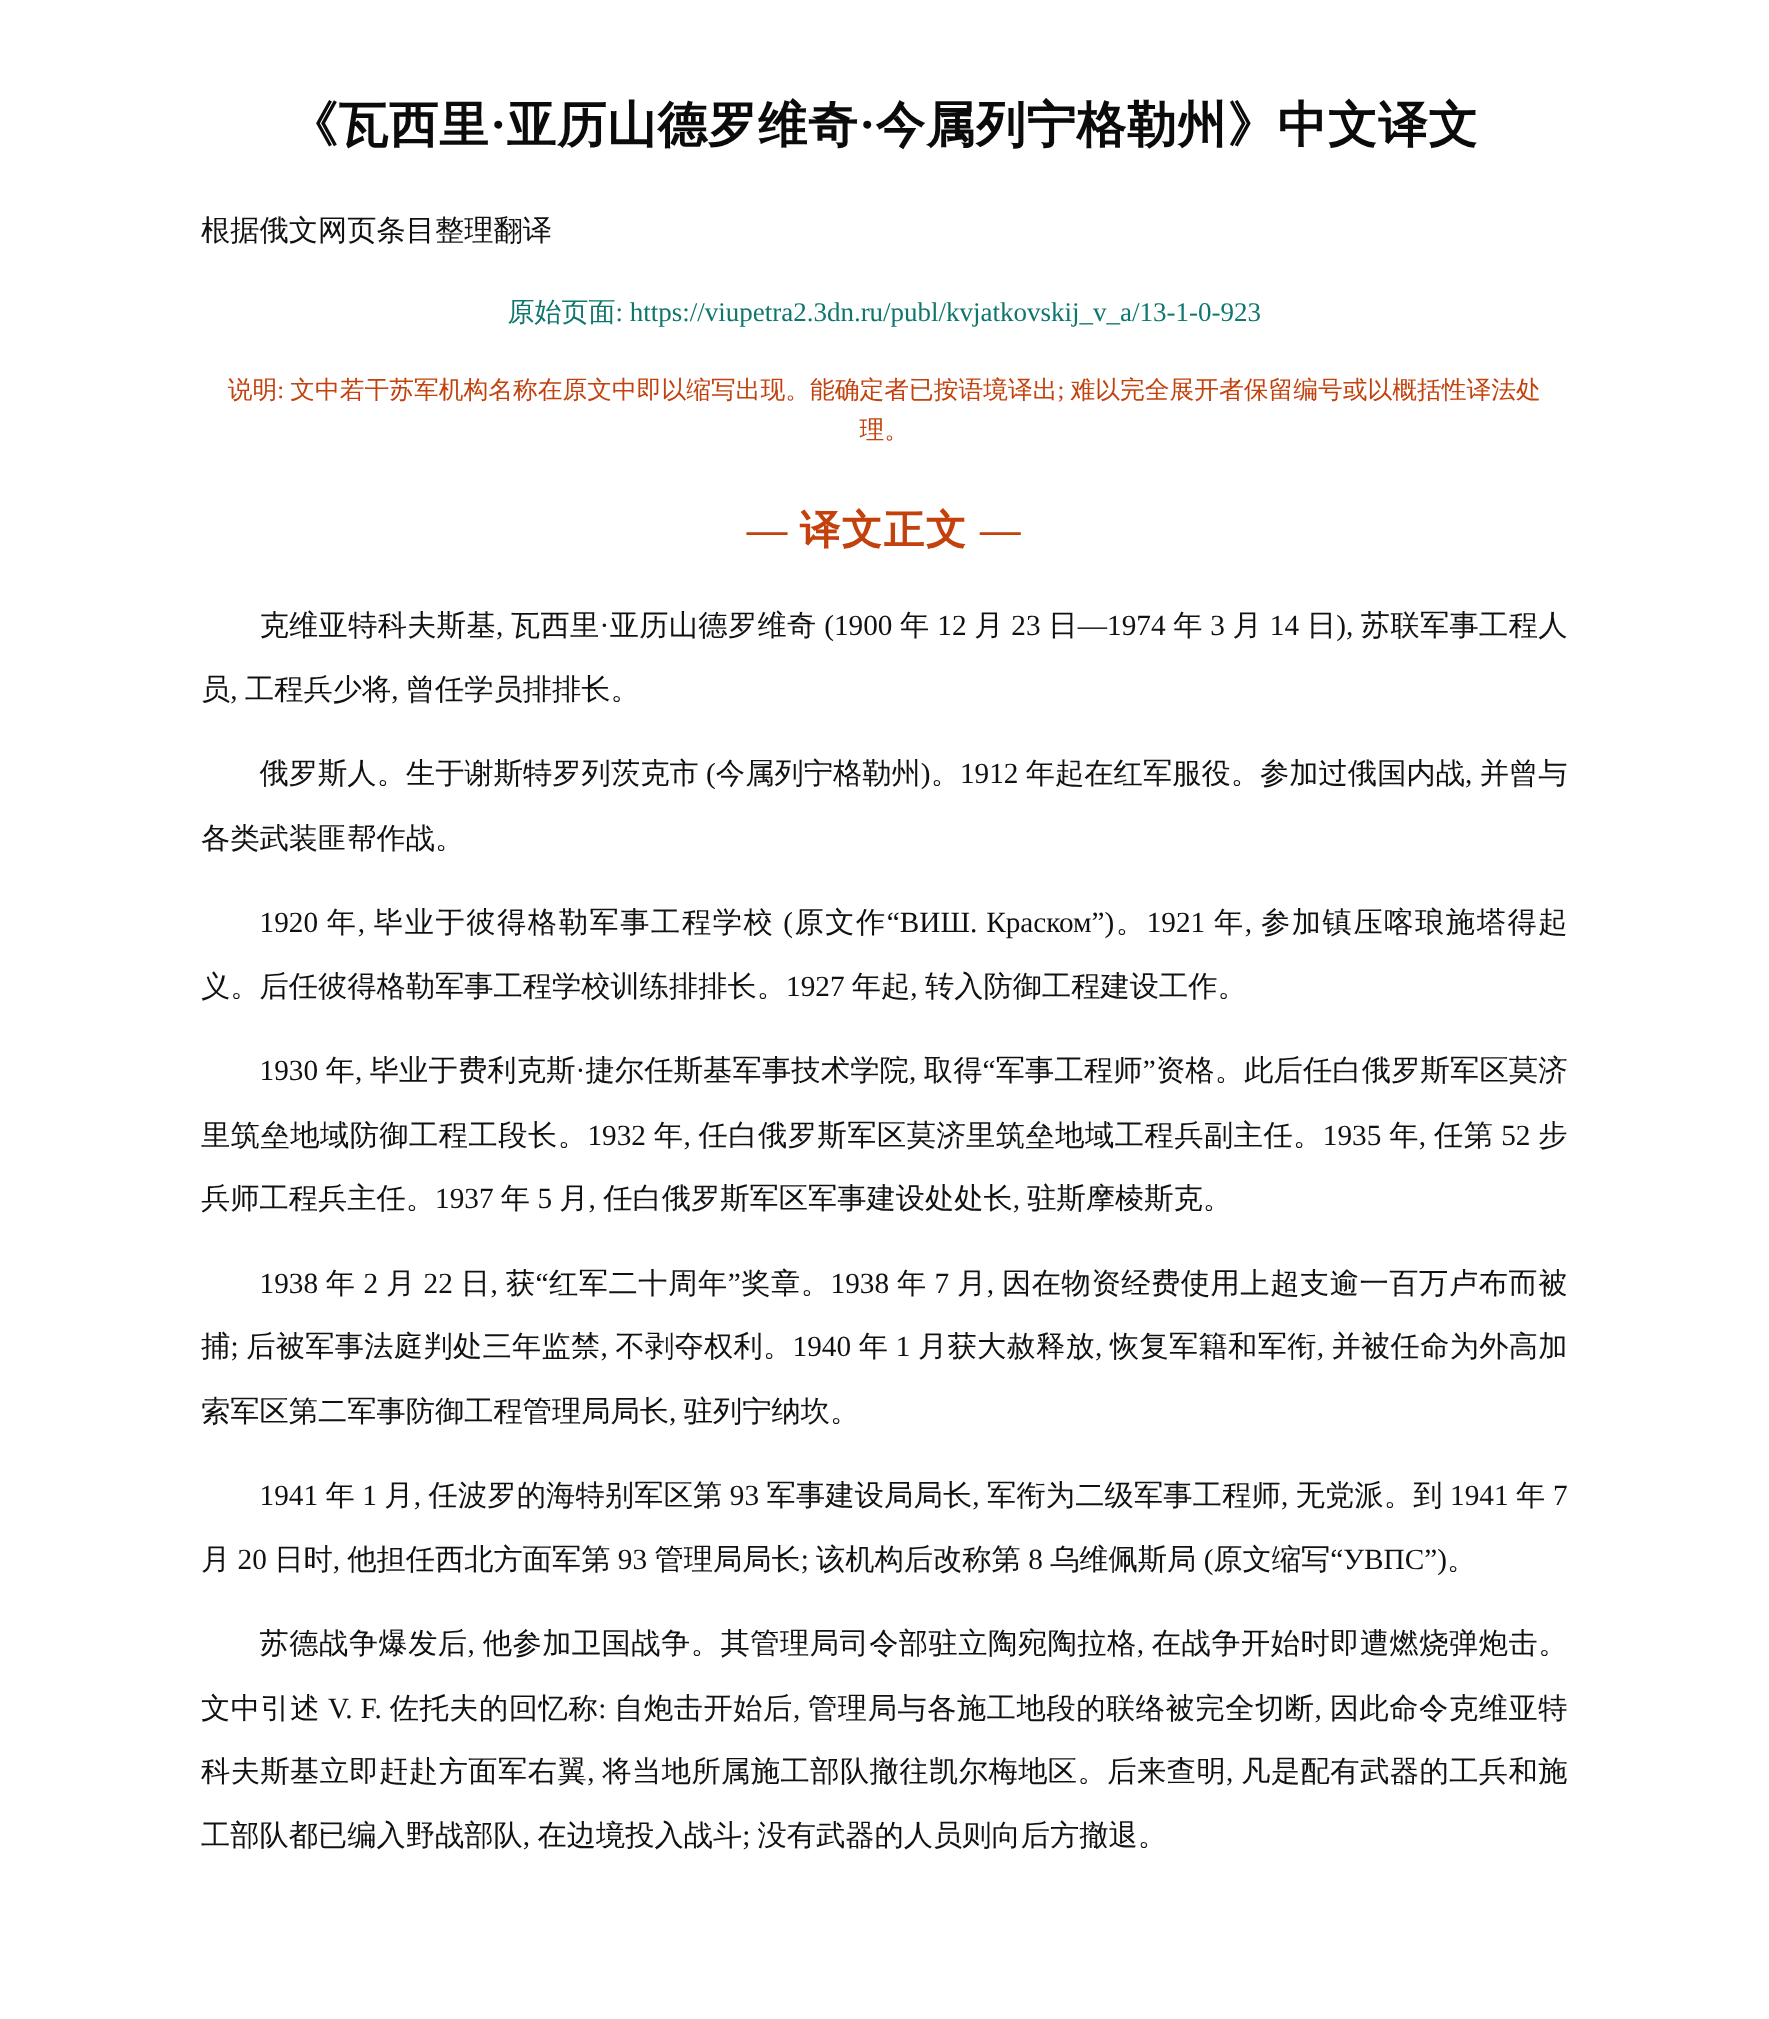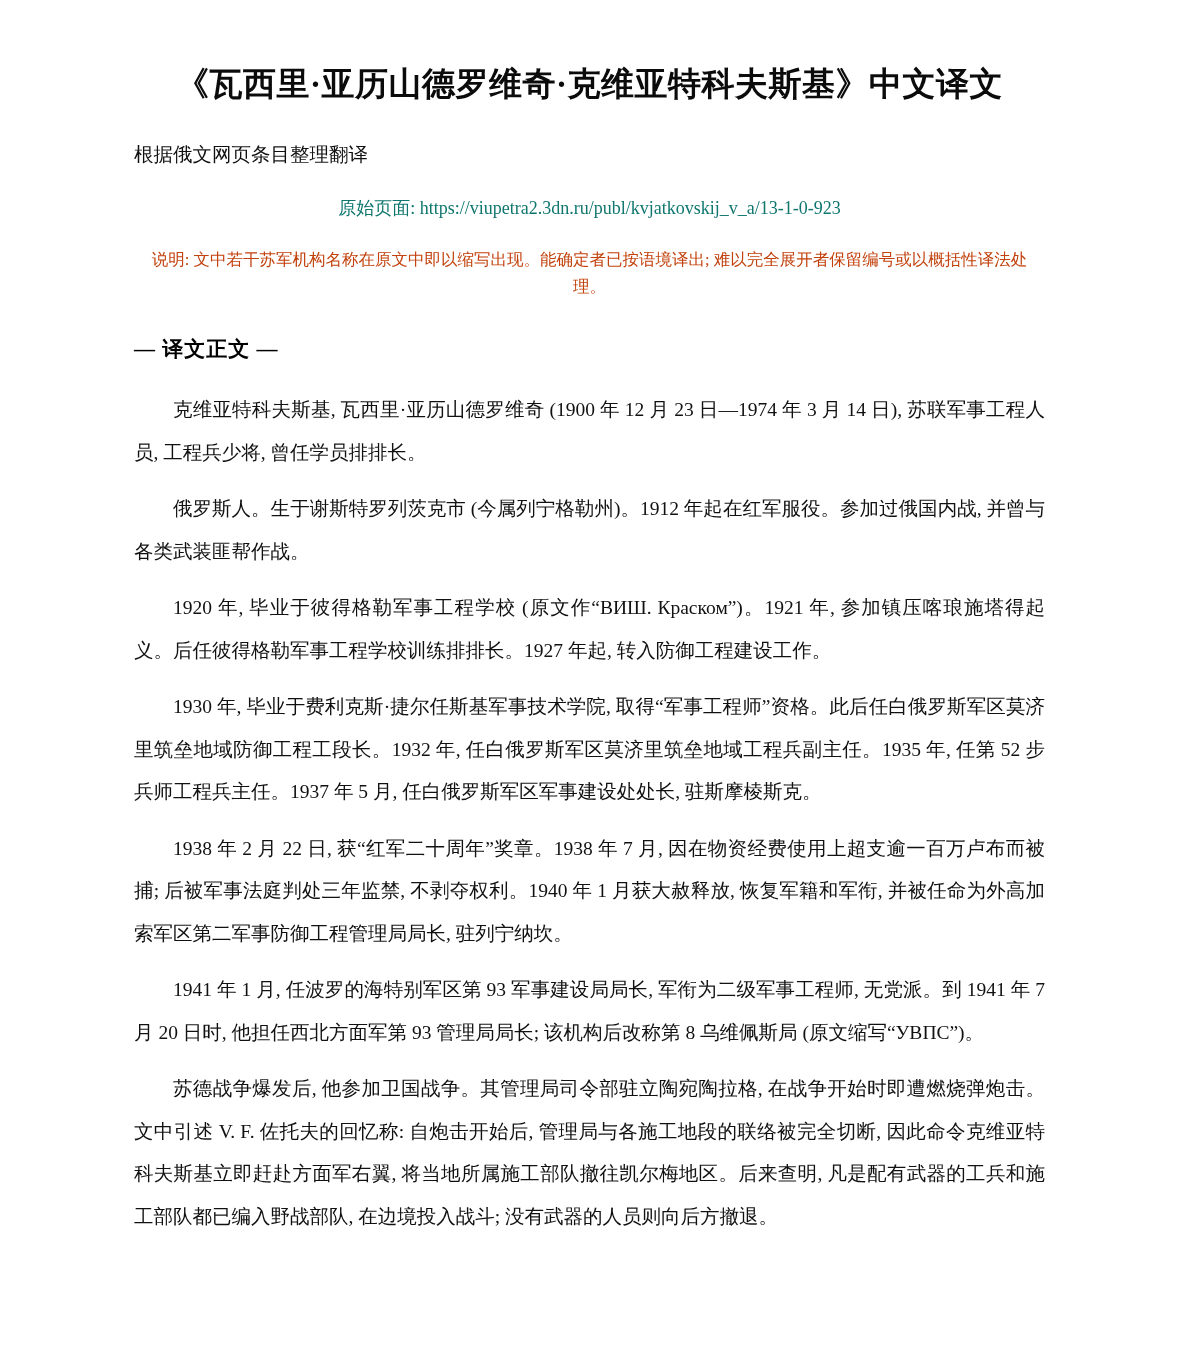--- a/index.html
+++ b/index.html
@@ -47,25 +47,26 @@
   }
   .doc-note {
     font-size: 16.5px;
     text-align: center;
     margin: 26px 0 0 0;
     line-height: 1.62;
     color: #c2410c;
     padding: 0 2px;
   }
   .section-divider {
-    font-size: 21px;
+    font-size: 27px;
     font-weight: bold;
+    text-align: center;
     margin: 35px 0 0 0;
     letter-spacing: 1px;
-    color: #000000;
+    color: #c2410c;
   }
   .body-wrap {
     margin-top: 26px;
   }
   p.para {
     font-size: 19.5px;
     line-height: 2.18;
     text-align: justify;
     text-justify: inter-ideograph;
     text-indent: 2em;
@@ -75,21 +76,21 @@
   }
   p.para:last-child {
     margin-bottom: 0;
   }
 </style>
 </head>
 <body>
 
 <div class="page">
 
-  <h1 class="doc-title">《瓦西里·亚历山德罗维奇·克维亚特科夫斯基》中文译文</h1>
+  <h1 class="doc-title">《瓦西里·亚历山德罗维奇·今属列宁格勒州》中文译文</h1>
 
   <div class="doc-subtitle">根据俄文网页条目整理翻译</div>
 
   <div class="doc-source">原始页面: https://viupetra2.3dn.ru/publ/kvjatkovskij_v_a/13-1-0-923</div>
 
   <div class="doc-note">说明: 文中若干苏军机构名称在原文中即以缩写出现。能确定者已按语境译出; 难以完全展开者保留编号或以概括性译法处理。</div>
 
   <div class="section-divider">— 译文正文 —</div>
 
   <div class="body-wrap">

